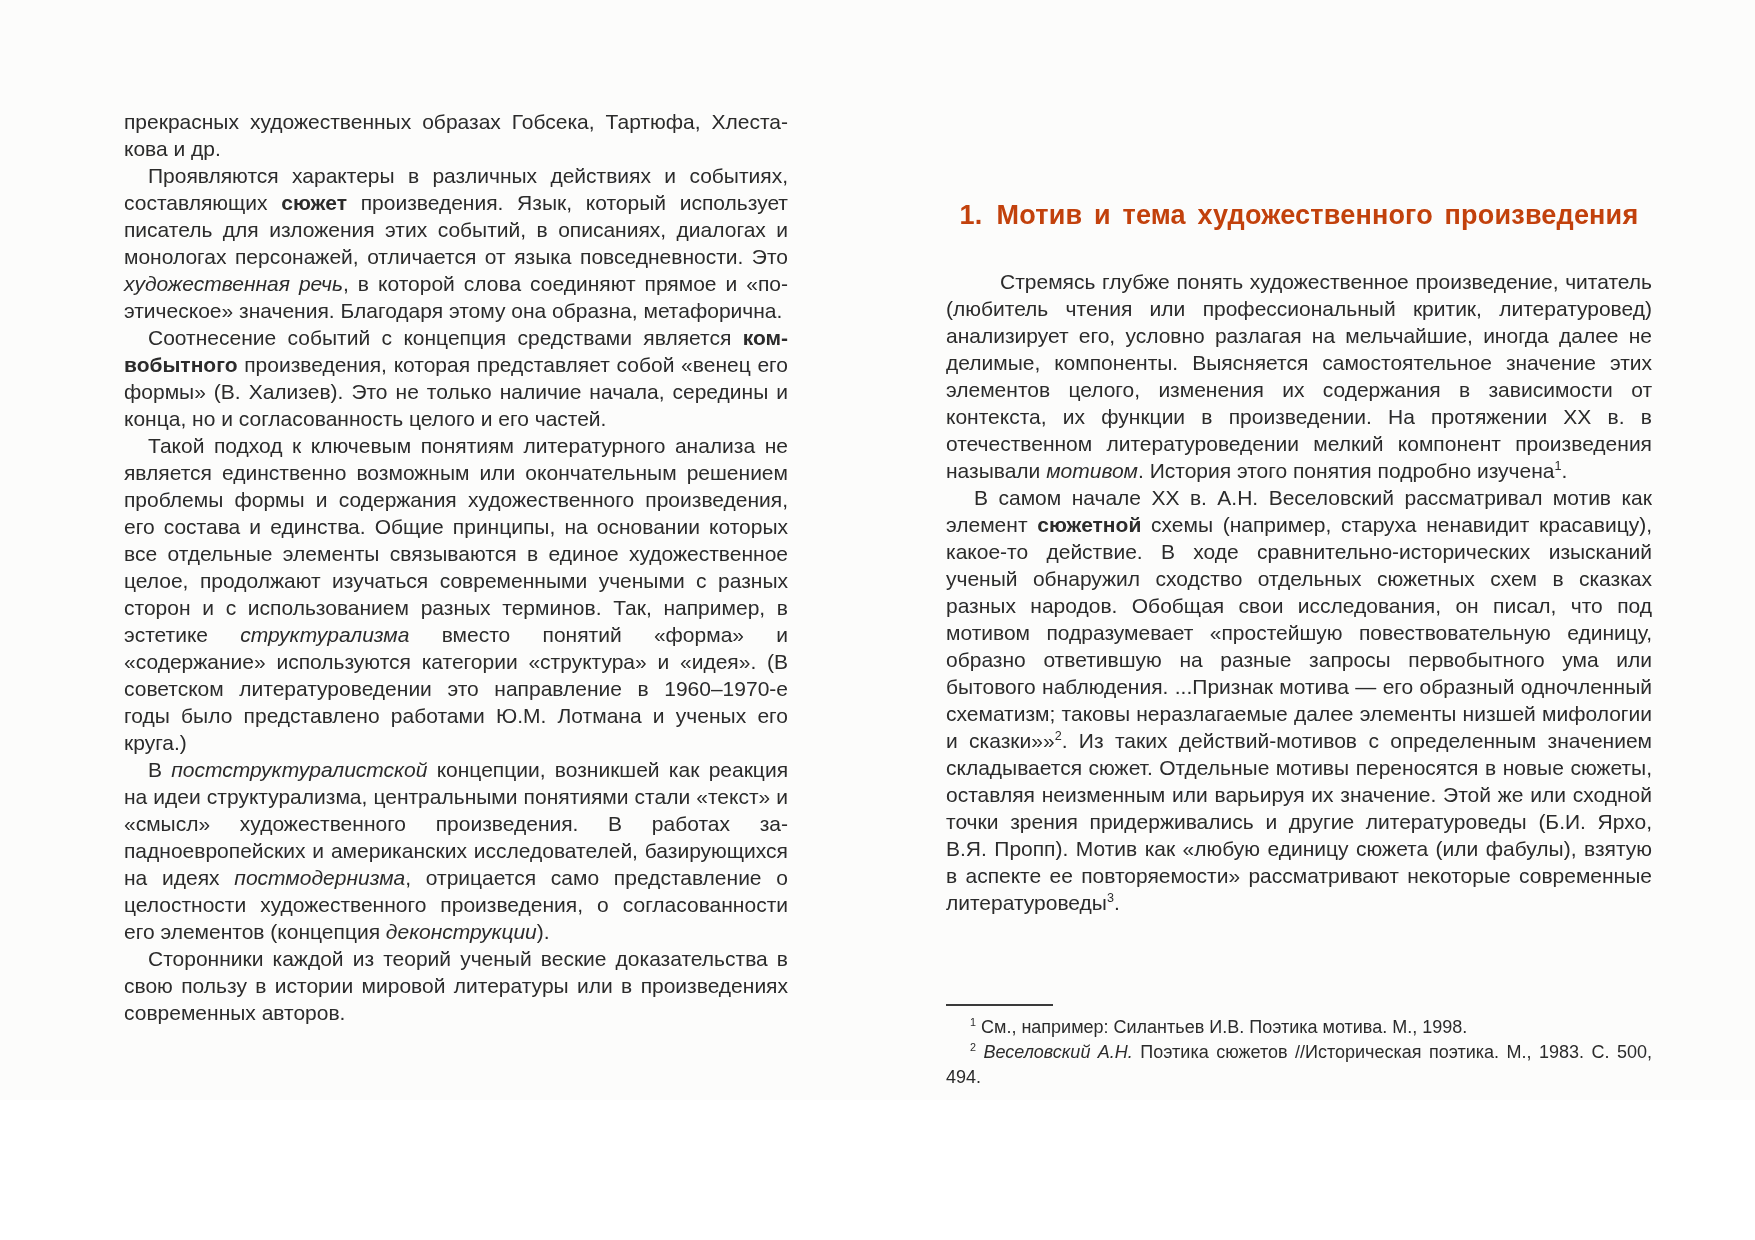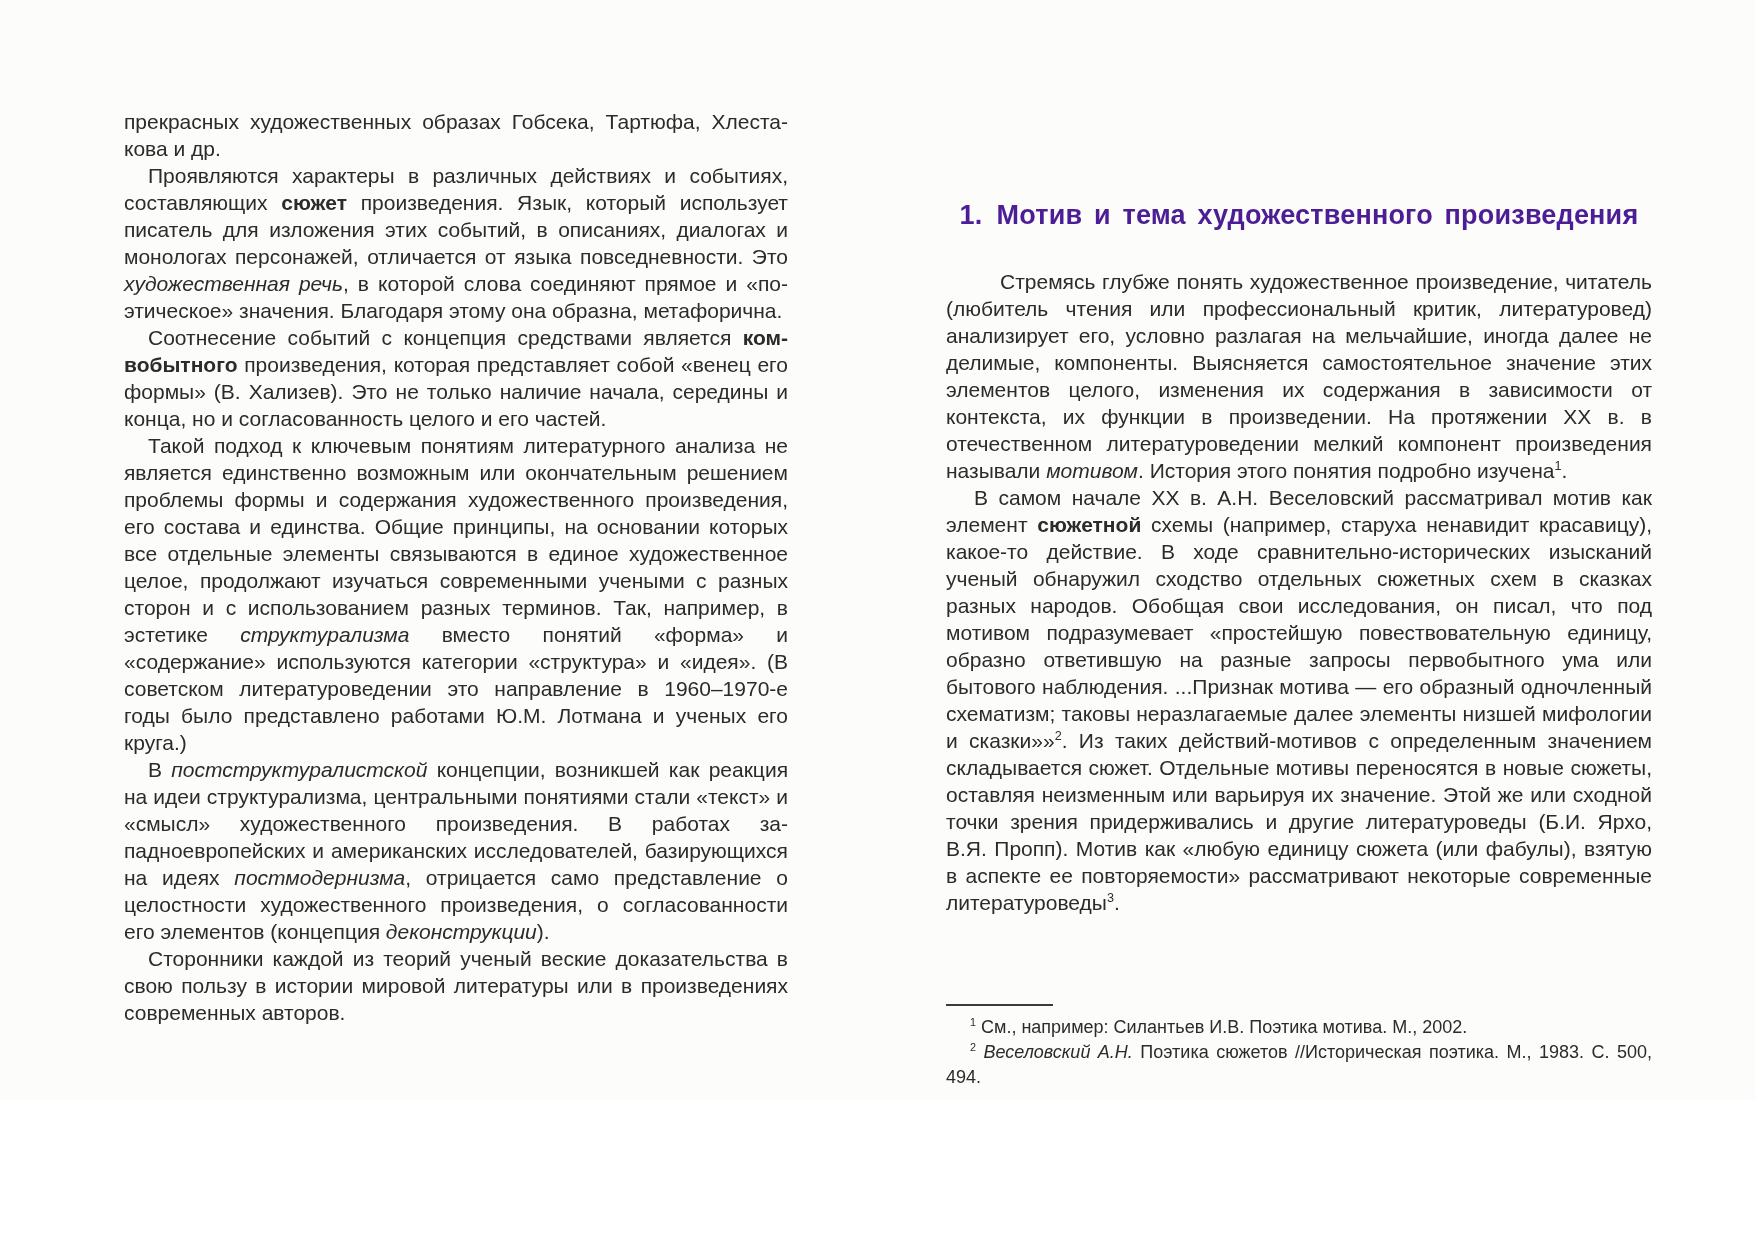--- a/index.html
+++ b/index.html
@@ -33,21 +33,21 @@
     text-indent: 0;
   }
   .right-heading {
     position: absolute;
     left: 946px;
     top: 200px;
     width: 706px;
     text-align: center;
     font-size: 27px;
     font-weight: bold;
-    color: #4c1d95;
+    color: #c2410c;
     letter-spacing: 0.2px;
     word-spacing: 4px;
     white-space: nowrap;
   }
   .heading-num {
     margin-right: 14px;
   }
   .right-body {
     position: absolute;
     left: 946px;
@@ -114,19 +114,19 @@
 
   <div class="right-heading"><span class="heading-num">1.</span><span>Мотив и тема художественного произведения</span></div>
 
   <div class="right-body">
     <p class="para first"><span>Стремясь глубже понять художественное произведение, читатель (любитель чтения или профессиональный критик, ли­тературовед) анализирует его, условно разлагая на мельчайшие, иногда далее не делимые, компоненты. Выясняется самостоя­тельное значение этих элементов целого, изменения их содер­жания в зависимости от контекста, их функции в произведении. На протяжении XX в. в отечественном литературоведении мел­кий компонент произведения называли </span><i>мотивом</i><span>. История это­го понятия подробно изучена</span><sup>1</sup><span>.</span></p>
     <p class="para"><span>В самом начале XX в. А.Н. Веселовский рассматривал мотив как элемент </span><b>сюжетной</b><span> схемы (например, старуха ненавидит кра­савицу), какое-то действие. В ходе сравнительно-исторических изысканий ученый обнаружил сходство отдельных сюжетных схем в сказках разных народов. Обобщая свои исследования, он писал, что под мотивом подразумевает «простейшую повество­вательную единицу, образно ответившую на разные запросы пер­вобытного ума или бытового наблюдения. ...Признак мотива — его образный одночленный схематизм; таковы неразлагаемые да­лее элементы низшей мифологии и сказки»»</span><sup>2</sup><span>. Из таких действий-мотивов с определенным значением складывается сюжет. От­дельные мотивы переносятся в новые сюжеты, оставляя неиз­менным или варьируя их значение. Этой же или сходной точки зрения придерживались и другие литературоведы (Б.И. Ярхо, В.Я. Пропп). Мотив как «любую единицу сюжета (или фабулы), взятую в аспекте ее повторяемости» рассматривают некоторые современные литературоведы</span><sup>3</sup><span>.</span></p>
   </div>
 
   <div class="footnotes">
     <div class="fn-rule"></div>
-    <p class="fn"><sup>1</sup><span> См., например: Силантьев И.В. Поэтика мотива. М., 2002.</span></p>
+    <p class="fn"><sup>1</sup><span> См., например: Силантьев И.В. Поэтика мотива. М., 1998.</span></p>
     <p class="fn"><sup>2</sup><span> </span><i>Веселовский А.Н.</i><span> Поэтика сюжетов //Историческая поэтика. М., 1983. С. 500, 494.</span></p>
   </div>
 
   <div class="page-number">9</div>
 
 </div>
 
 </body></html>

